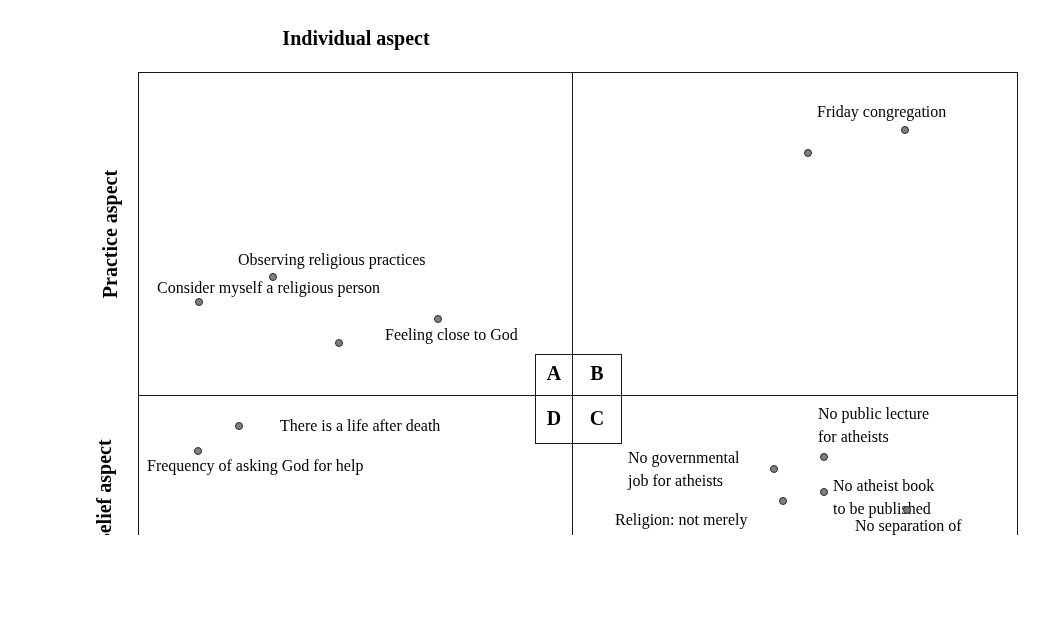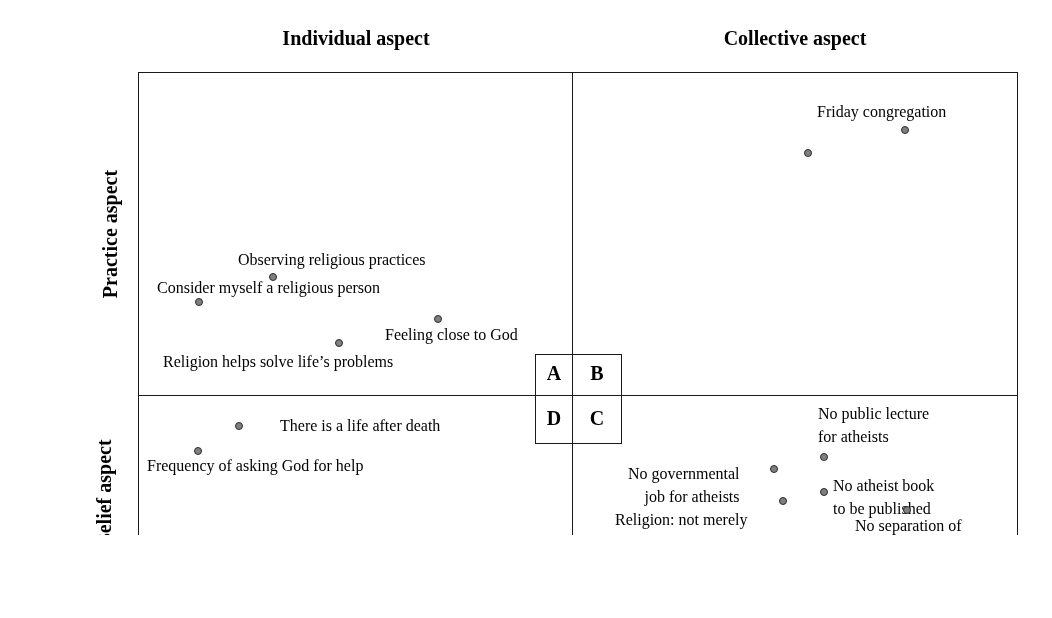--- a/index.html
+++ b/index.html
@@ -78,21 +78,20 @@
     font-size:16px;line-height:23px;
     white-space:pre-line;
   }
 </style>
 </head>
 <body>
 
 <div class="canvas">
 
   <div class="col-title left">Individual aspect</div>
-  <div class="col-title right">Collective aspect</div>
 
   <div class="row-title top">Practice aspect</div>
   <div class="row-title bottom">Belief aspect</div>
 
   <div class="frame"></div>
   <div class="vline"></div>
   <div class="hline"></div>
 
   <div class="center-box"></div>
   <div class="cell-letter cell-a">A</div>
@@ -101,30 +100,29 @@
   <div class="cell-letter cell-c">C</div>
 
   <div class="points-layer">
       <div class="dot" style="left: 273px; top: 277px;"></div>
       <div class="pt-label" style="left: 238px; top: 248px;">Observing religious practices</div>
       <div class="dot" style="left: 199px; top: 302px;"></div>
       <div class="pt-label" style="left: 157px; top: 276px;">Consider myself a religious person</div>
       <div class="dot" style="left: 438px; top: 319px;"></div>
       <div class="pt-label" style="left: 385px; top: 323px;">Feeling close to God</div>
       <div class="dot" style="left: 339px; top: 343px;"></div>
-      <div class="pt-label" style="left: 163px; top: 350px;">Religion helps solve life’s problems</div>
       <div class="dot" style="left: 905px; top: 130px;"></div>
       <div class="pt-label" style="left: 817px; top: 100px;">Friday congregation</div>
       <div class="dot" style="left: 808px; top: 153px;"></div>
       <div class="dot" style="left: 239px; top: 426px;"></div>
       <div class="pt-label" style="left: 252px; top: 414px; margin-left: 28px;">There is a life after death</div>
       <div class="dot" style="left: 198px; top: 451px;"></div>
       <div class="pt-label" style="left: 147px; top: 454px;">Frequency of asking God for help</div>
       <div class="dot" style="left: 774px; top: 469px;"></div>
-      <div class="pt-label" style="left: 628px; top: 462px; text-align: right;">No governmental
+      <div class="pt-label" style="left: 628px; top: 446px;">No governmental
 job for atheists</div>
       <div class="dot" style="left: 824px; top: 457px;"></div>
       <div class="pt-label" style="left: 818px; top: 402px;">No public lecture
 for atheists</div>
       <div class="dot" style="left: 824px; top: 492px;"></div>
       <div class="pt-label" style="left: 833px; top: 456px; margin-top: 18px;">No atheist book
 to be published</div>
       <div class="dot" style="left: 783px; top: 501px;"></div>
       <div class="pt-label" style="left: 615px; top: 508px;">Religion: not merely
 a personal matter</div>

